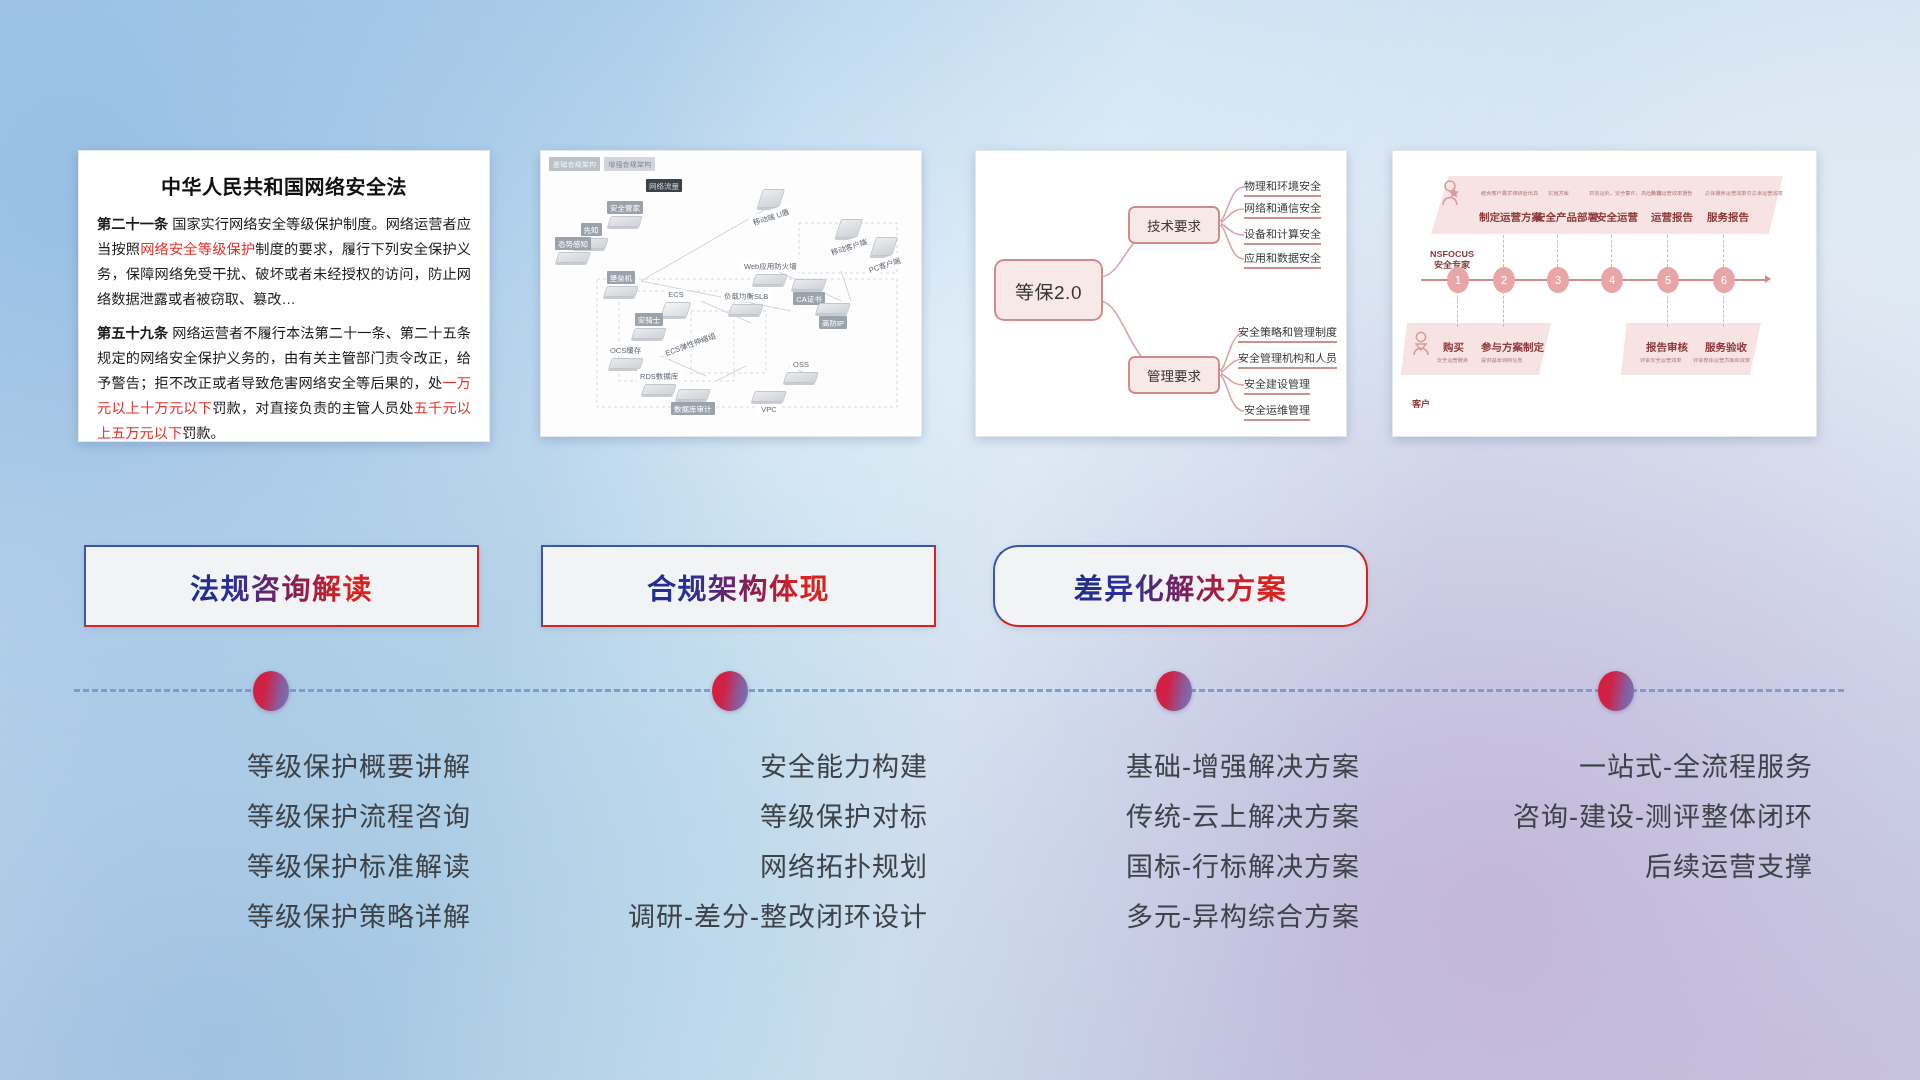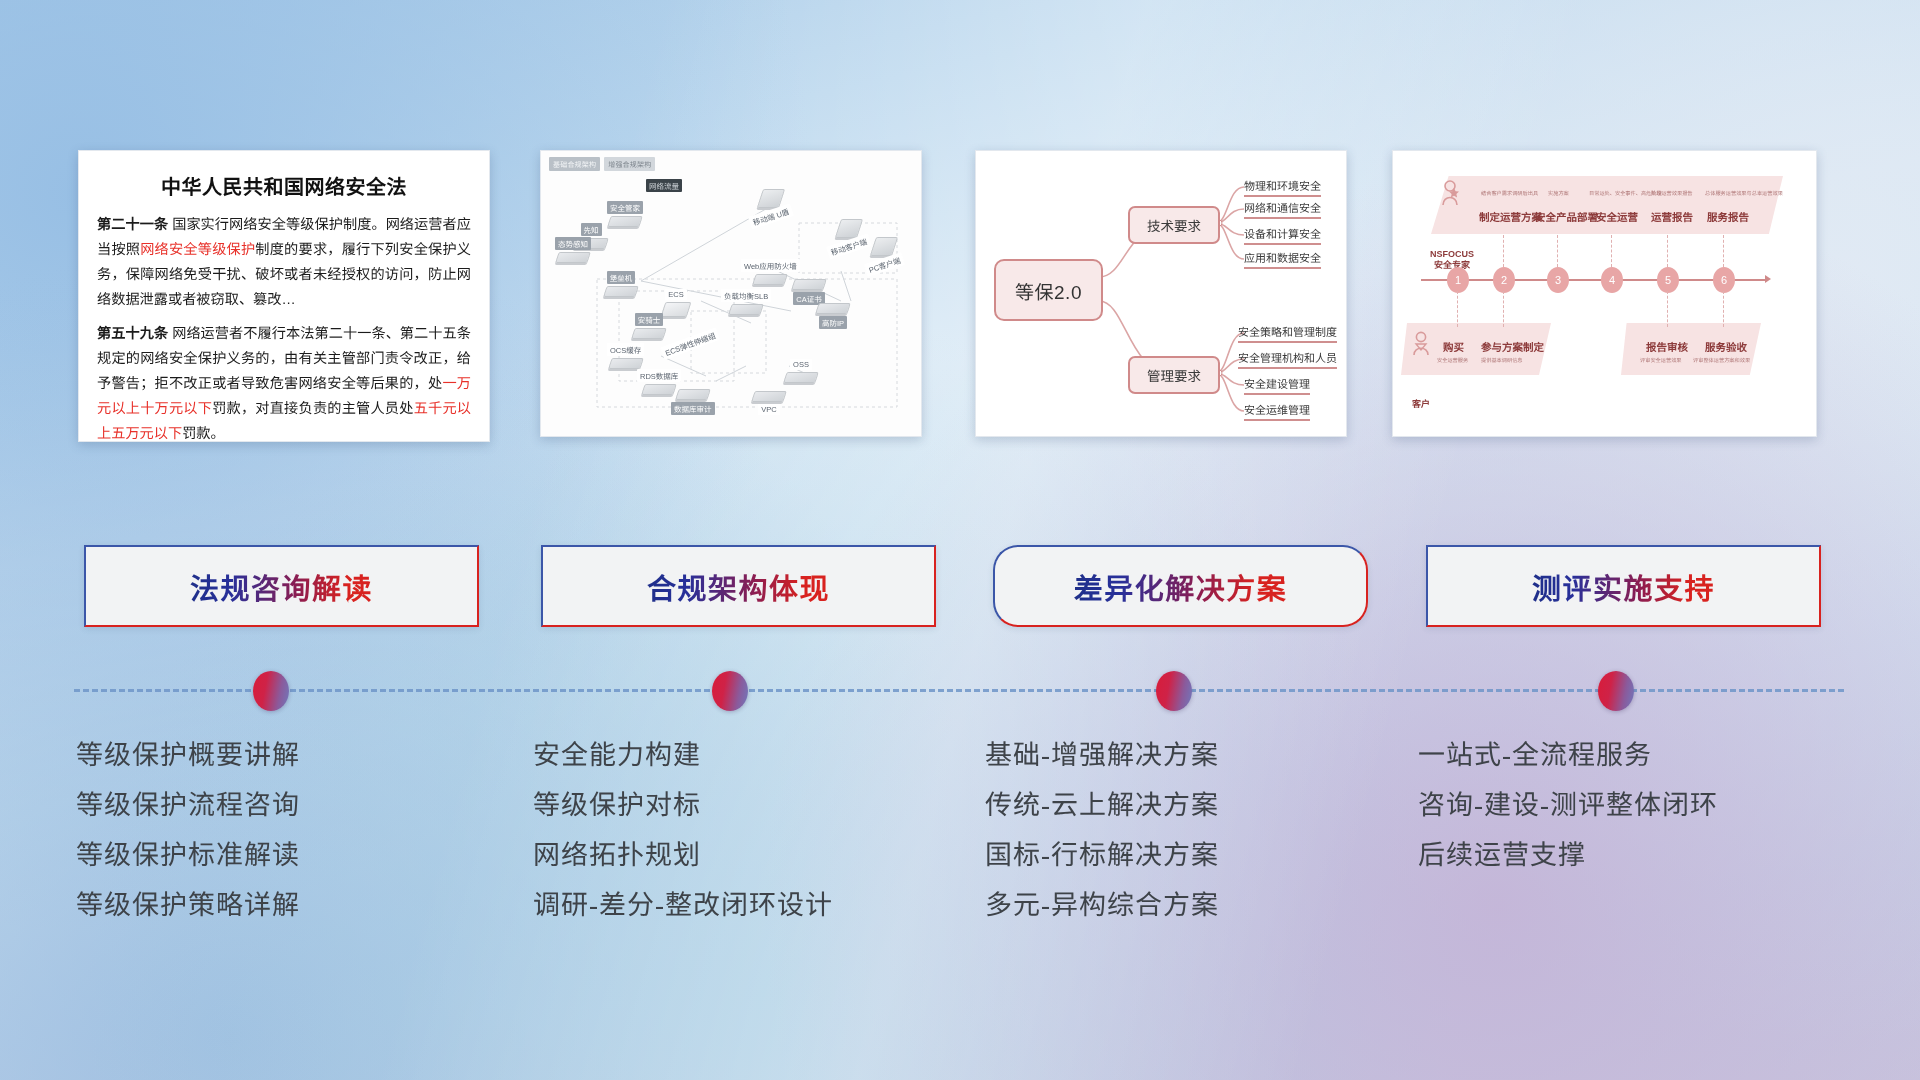--- a/index.html
+++ b/index.html
@@ -160,21 +160,21 @@
     border-top:3px dashed #6f96c9;opacity:.85;
   }
   .tl .node{
     position:absolute;top:6px;width:36px;height:40px;border-radius:50%;
     background:linear-gradient(100deg,#d81c3a 0%, #cf2247 35%, #8b5a9b 72%, #6f79bd 100%);
     box-shadow:0 1px 4px rgba(60,40,90,0.3);
   }
 
   
   .lists{position:absolute;left:0;top:730px;width:1920px;height:300px;}
-  .col{position:absolute;top:0;text-align:left;font-family:Liberation Serif, serif;}
+  .col{position:absolute;top:12px;text-align:right;}
   .col .item{
     font-size:27px;color:#3e4349;line-height:50px;letter-spacing:1px;
     white-space:nowrap;
   }
   .col.l1{left:76px;width:395px;}
   .col.l2{left:533px;width:395px;}
   .col.l3{left:985px;width:375px;}
   .col.l4{left:1418px;width:395px;}
 </style>
 </head>
@@ -412,23 +412,20 @@
   <div class="heads">
     <div class="head h1">
       <span class="ht">法规咨询解读</span>
     </div>
     <div class="head h2">
       <span class="ht">合规架构体现</span>
     </div>
     <div class="head h3">
       <span class="ht">差异化解决方案</span>
     </div>
-    <div class="head h4">
-      <span class="ht">测评实施支持</span>
-    </div>
   </div>
 
   <div class="tl">
     <div class="line"></div>
     <div class="node" style="left:253px"></div>
     <div class="node" style="left:712px"></div>
     <div class="node" style="left:1156px"></div>
     <div class="node" style="left:1598px"></div>
   </div>
 

